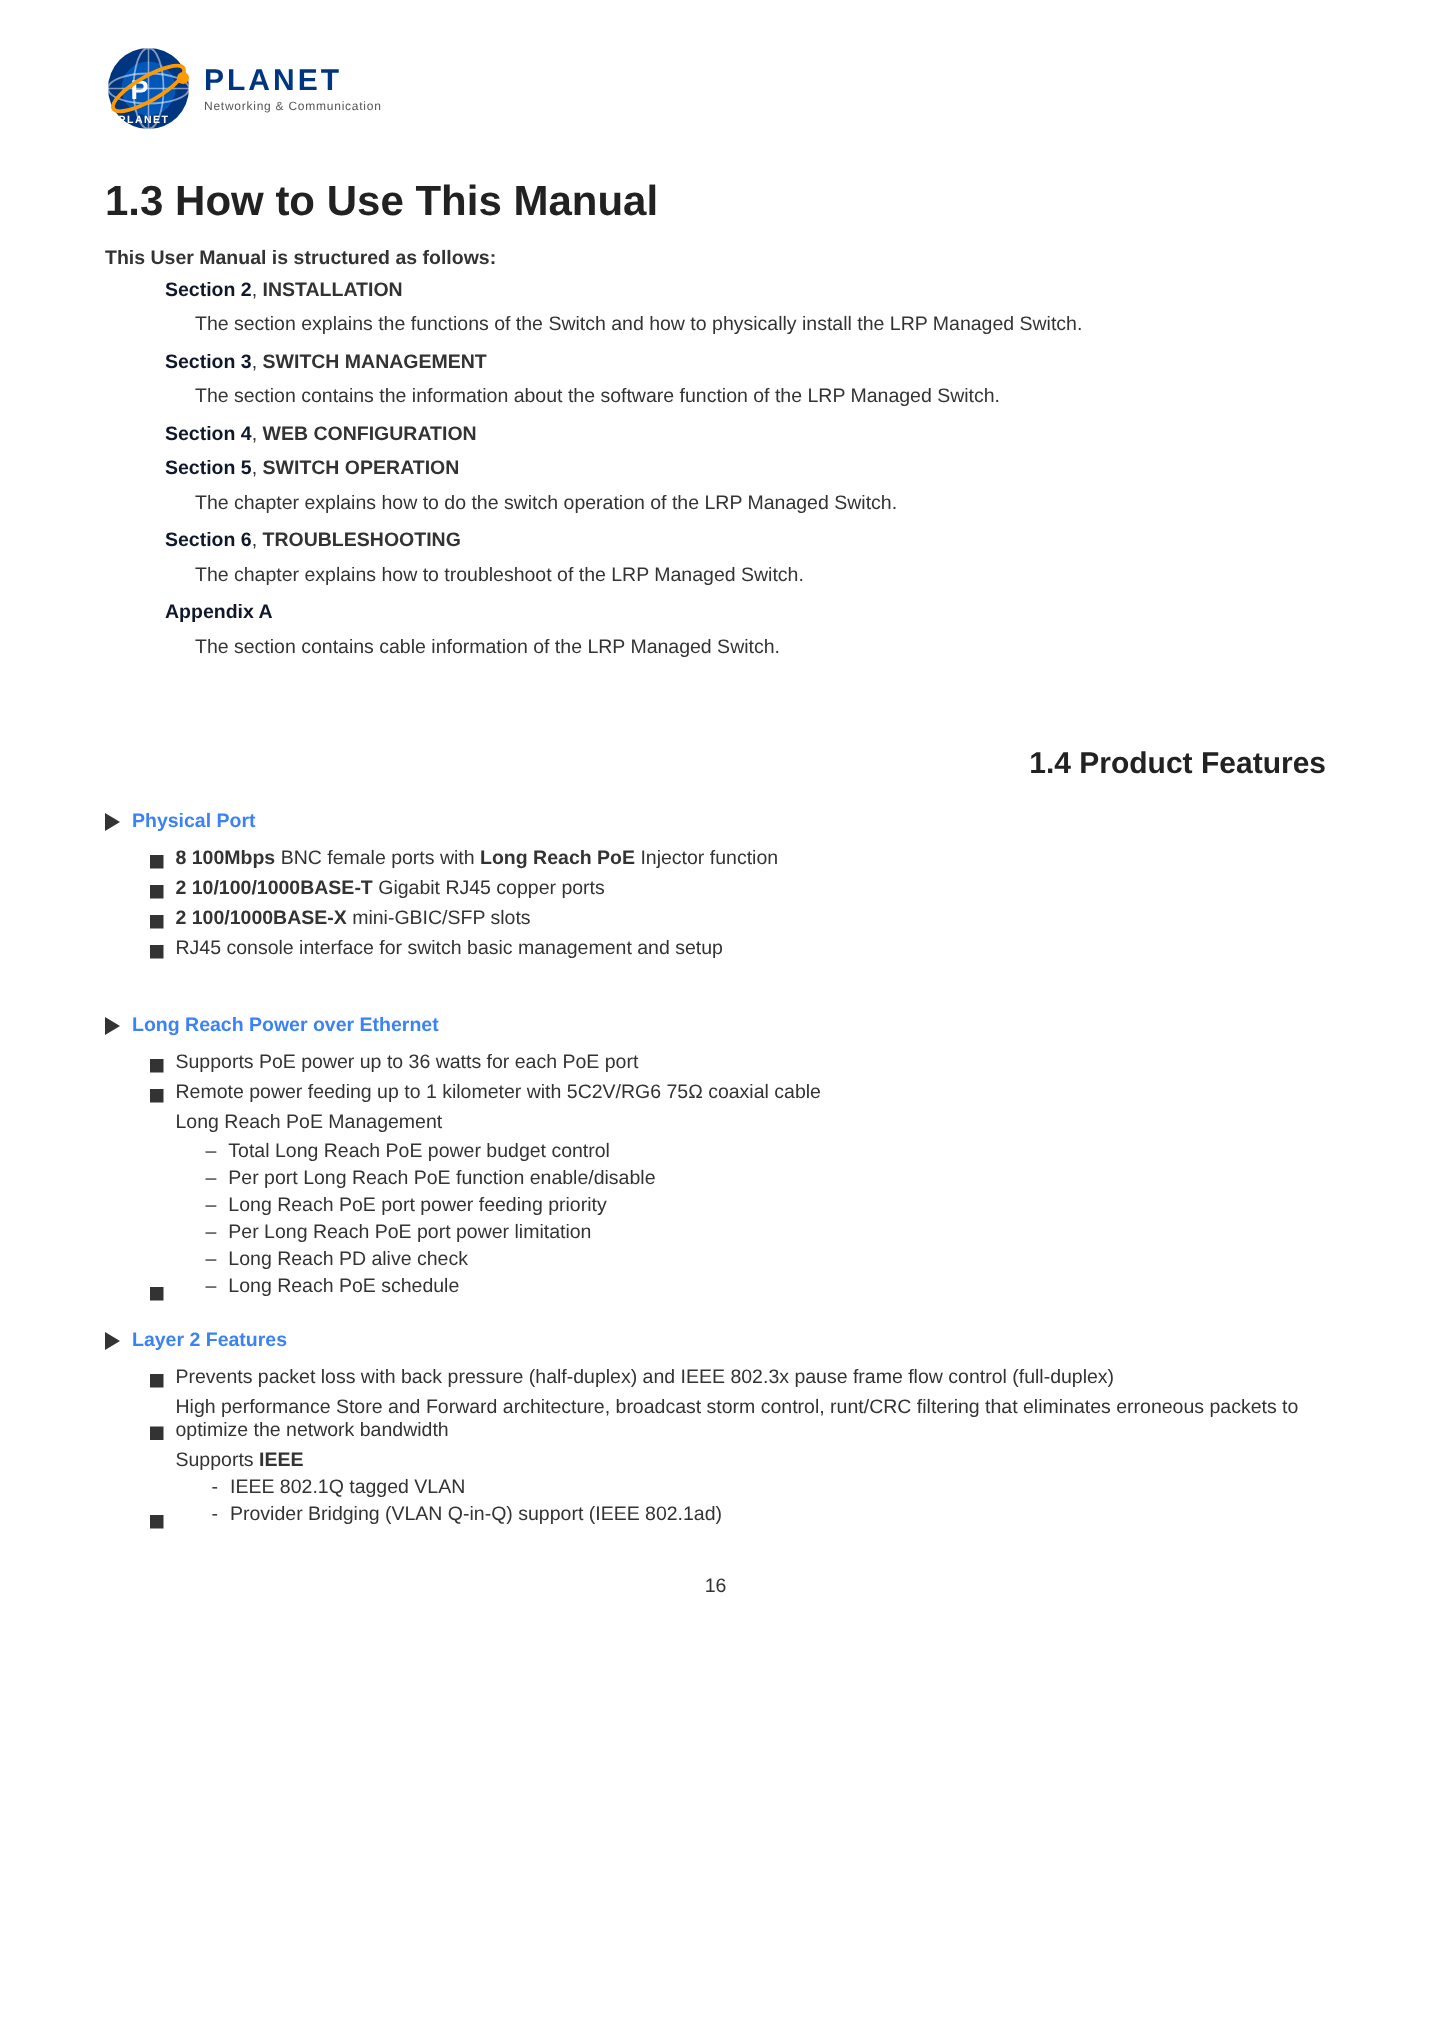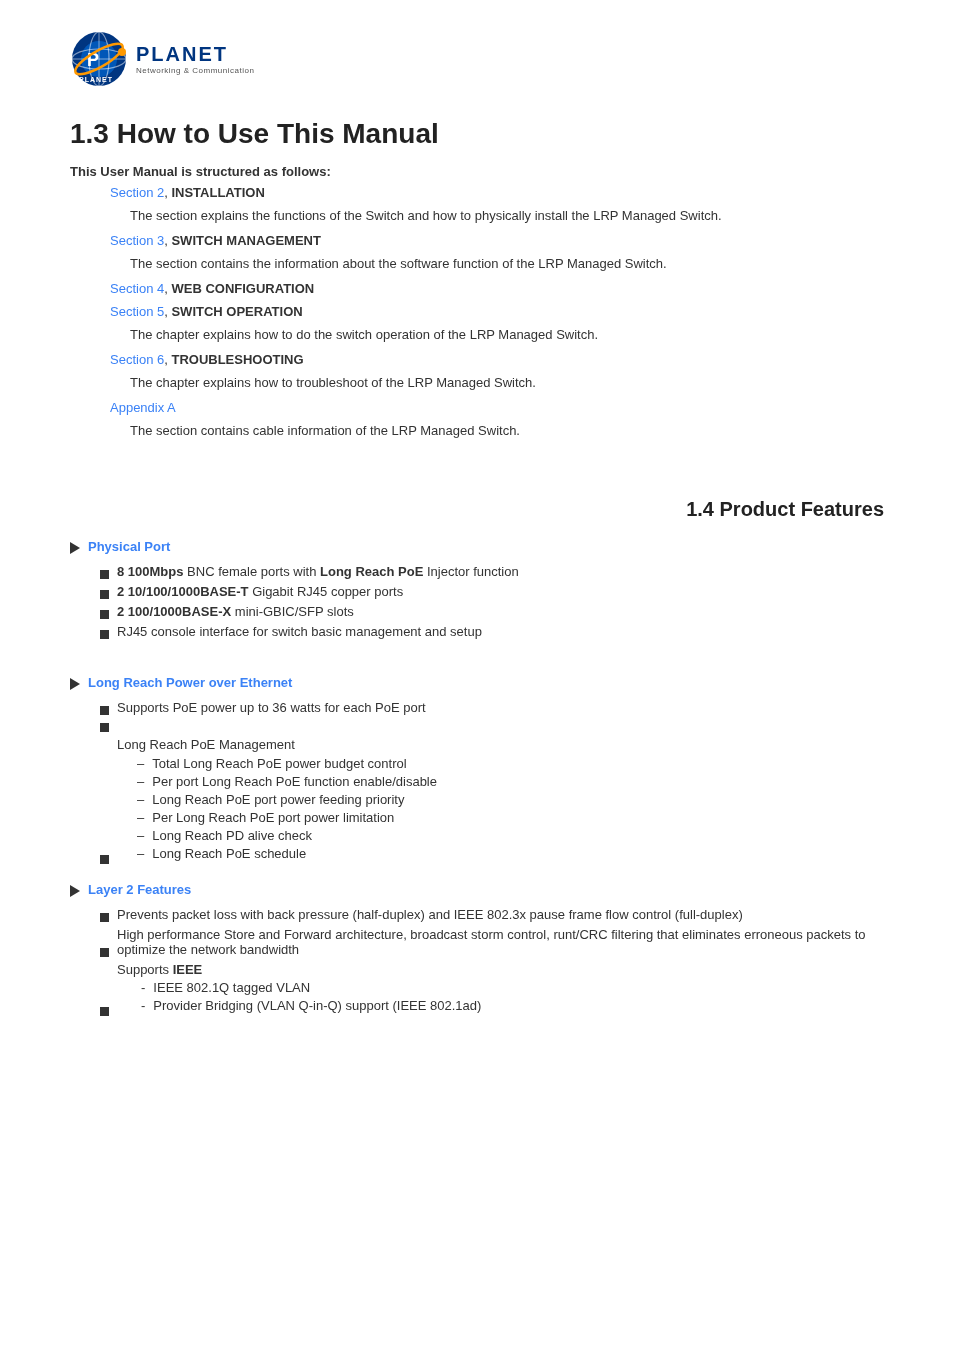--- a/index.html
+++ b/index.html
@@ -48,22 +48,22 @@
       margin-top: 0;
       text-align: right;
     }
     .bold-label {
       font-weight: bold;
       font-size: 13px;
       margin-bottom: 6px;
       display: block;
     }
     .section-link {
-      color: #3b82f6;
-      font-weight: normal;
+      color: #0f172a;
+      font-weight: bold;
       text-decoration: none;
     }
     .section-row {
       margin-bottom: 8px;
       padding-left: 40px;
     }
     .section-desc {
       padding-left: 60px;
       color: #333;
       margin-bottom: 10px;
@@ -267,20 +267,21 @@
         <div class="triangle-icon"></div>
         <span class="feature-title-link">Long Reach Power over Ethernet</span>
       </div>
       <ul class="bullet-list">
         <li>
           <div class="square-bullet"></div>
           <span>Supports PoE power up to 36 watts for each PoE port</span>
         </li>
         <li>
           <div class="square-bullet"></div>
+          <span>Remote power feeding up to 1 kilometer with 5C2V/RG6 75Ω coaxial cable</span>
         </li>
         <li>
           <div class="square-bullet"></div>
           <div>
             <span>Long Reach PoE Management</span>
             <ul class="sub-list">
               <li>
                 <span class="dash-bullet">–</span>
                 <span>Total Long Reach PoE power budget control</span>
               </li>
@@ -337,13 +338,14 @@
                 <span class="dash-bullet2">-</span>
                 <span>Provider Bridging (VLAN Q-in-Q) support (IEEE 802.1ad)</span>
               </li>
             </ul>
           </div>
         </li>
       </ul>
     </div>
   </div>
 
+  <div class="page-number">16</div>
 </div>
 
 </body></html>

